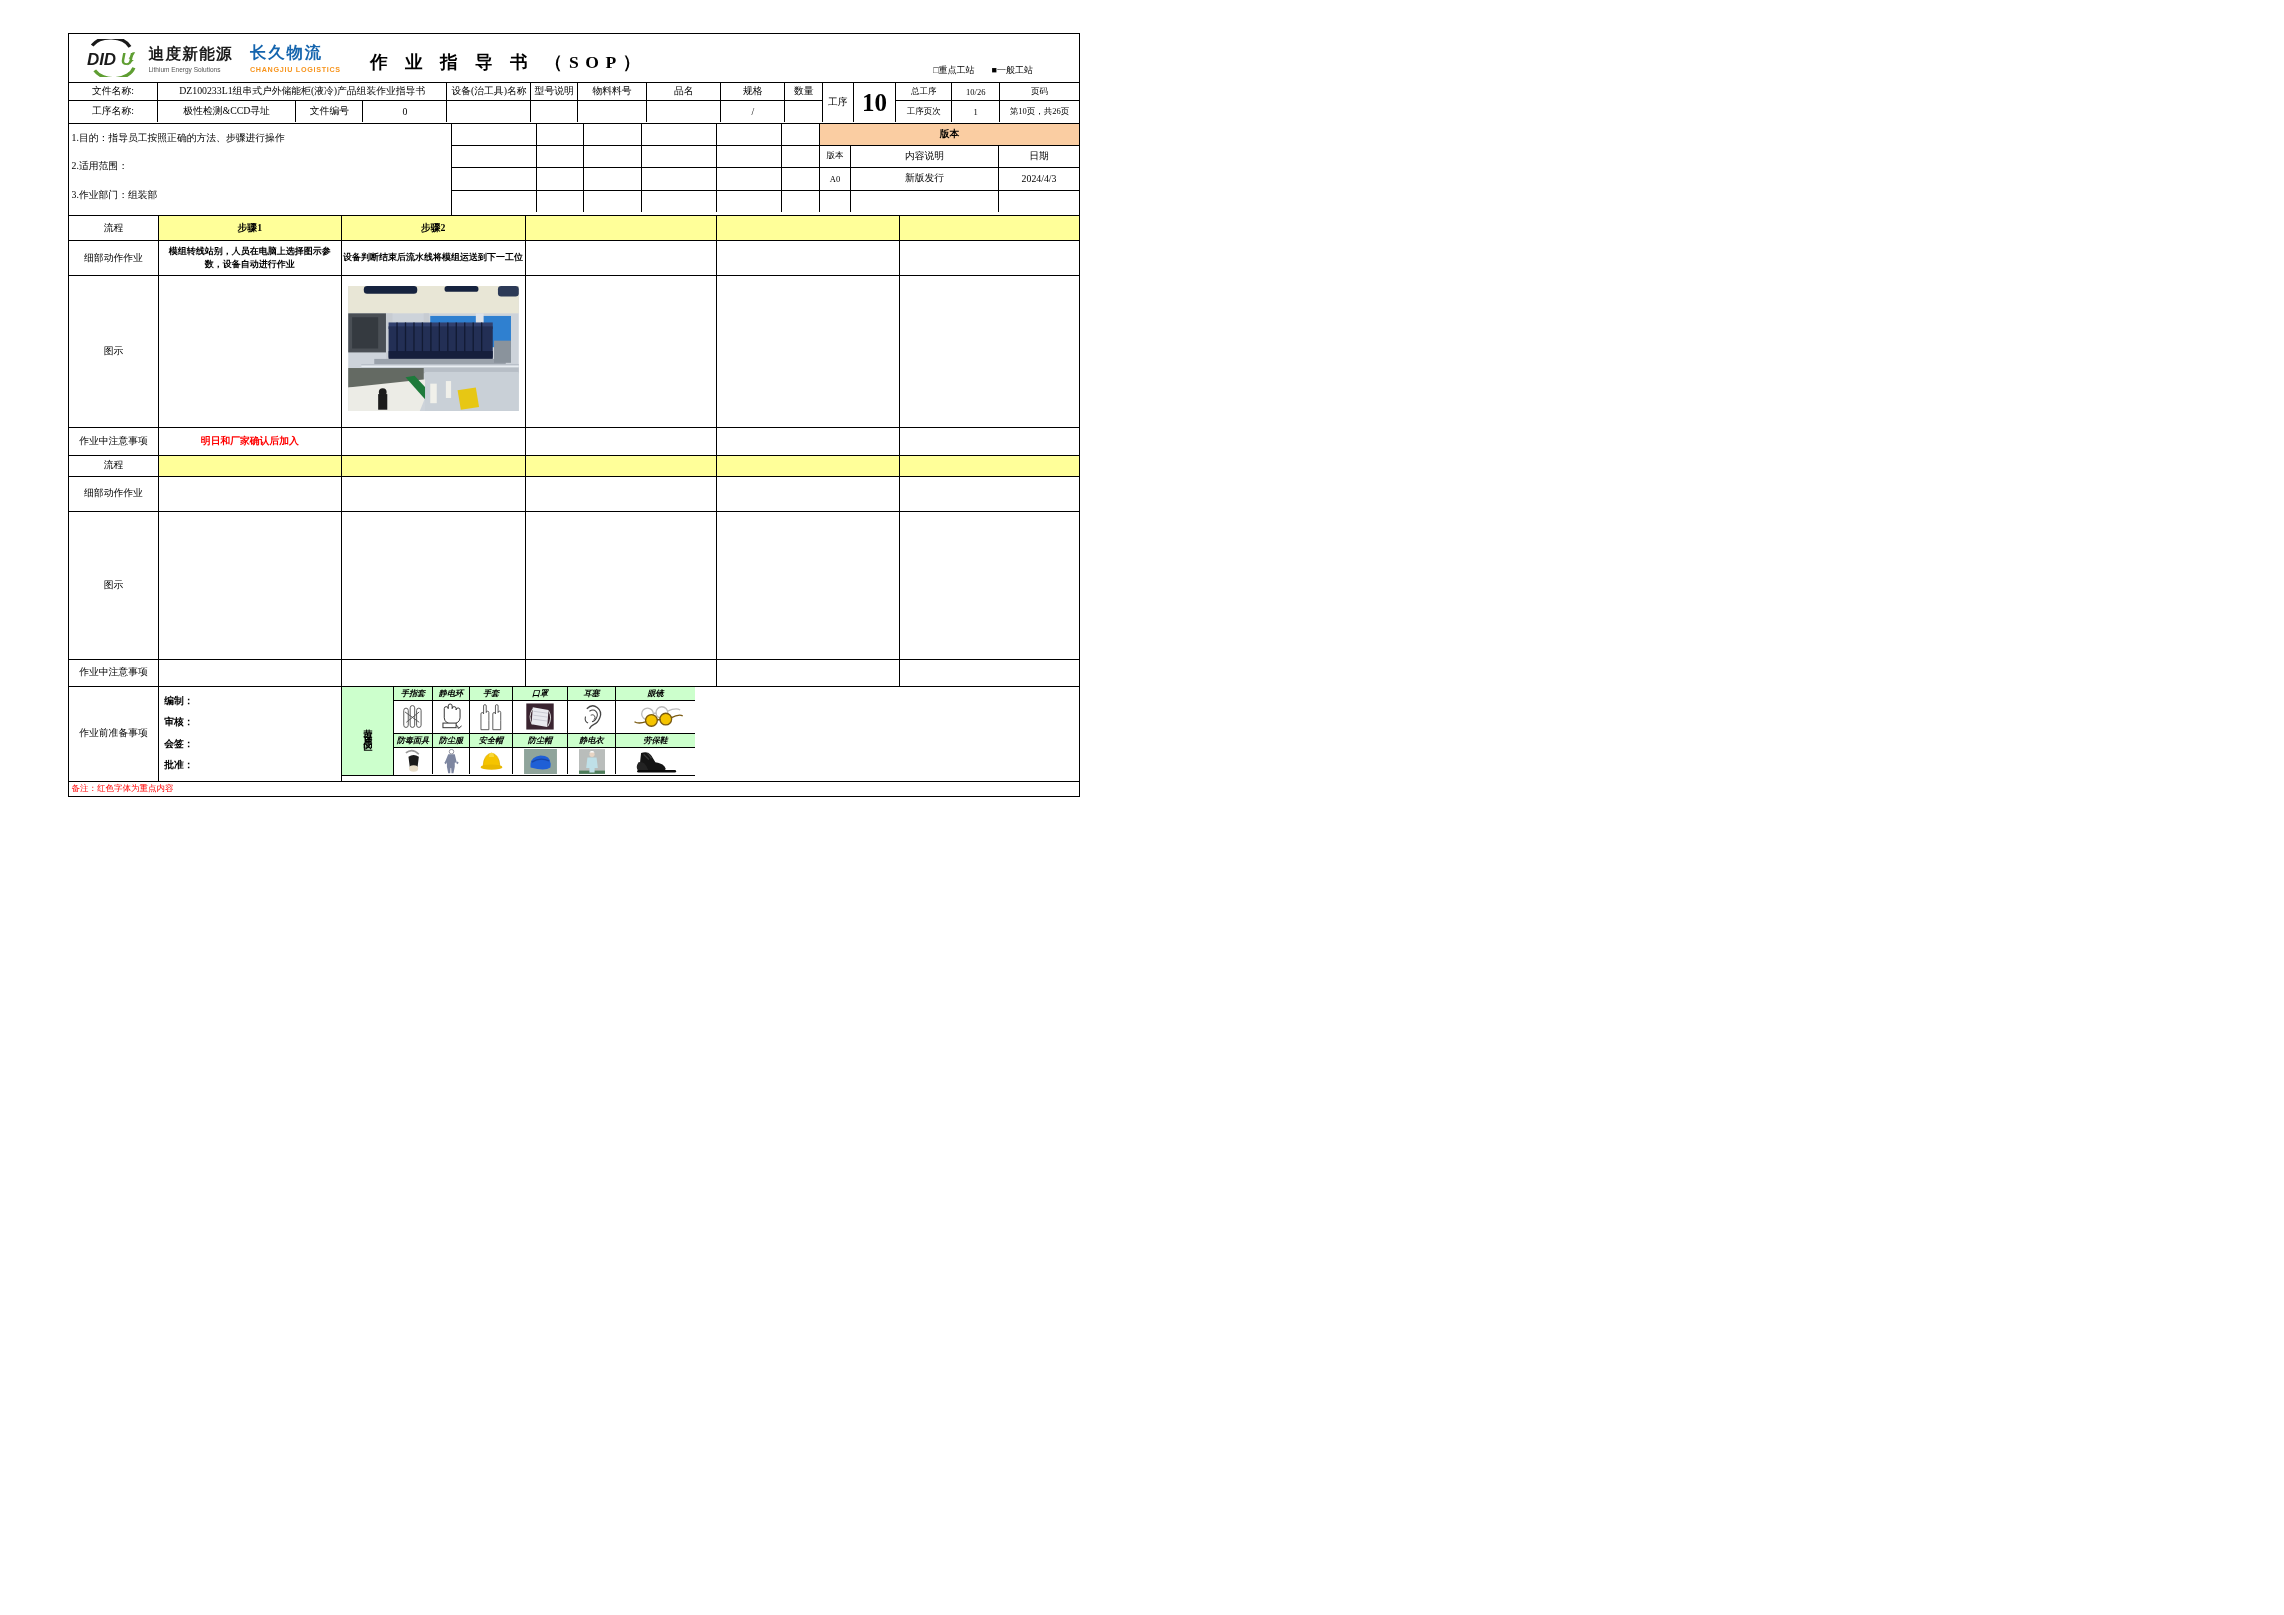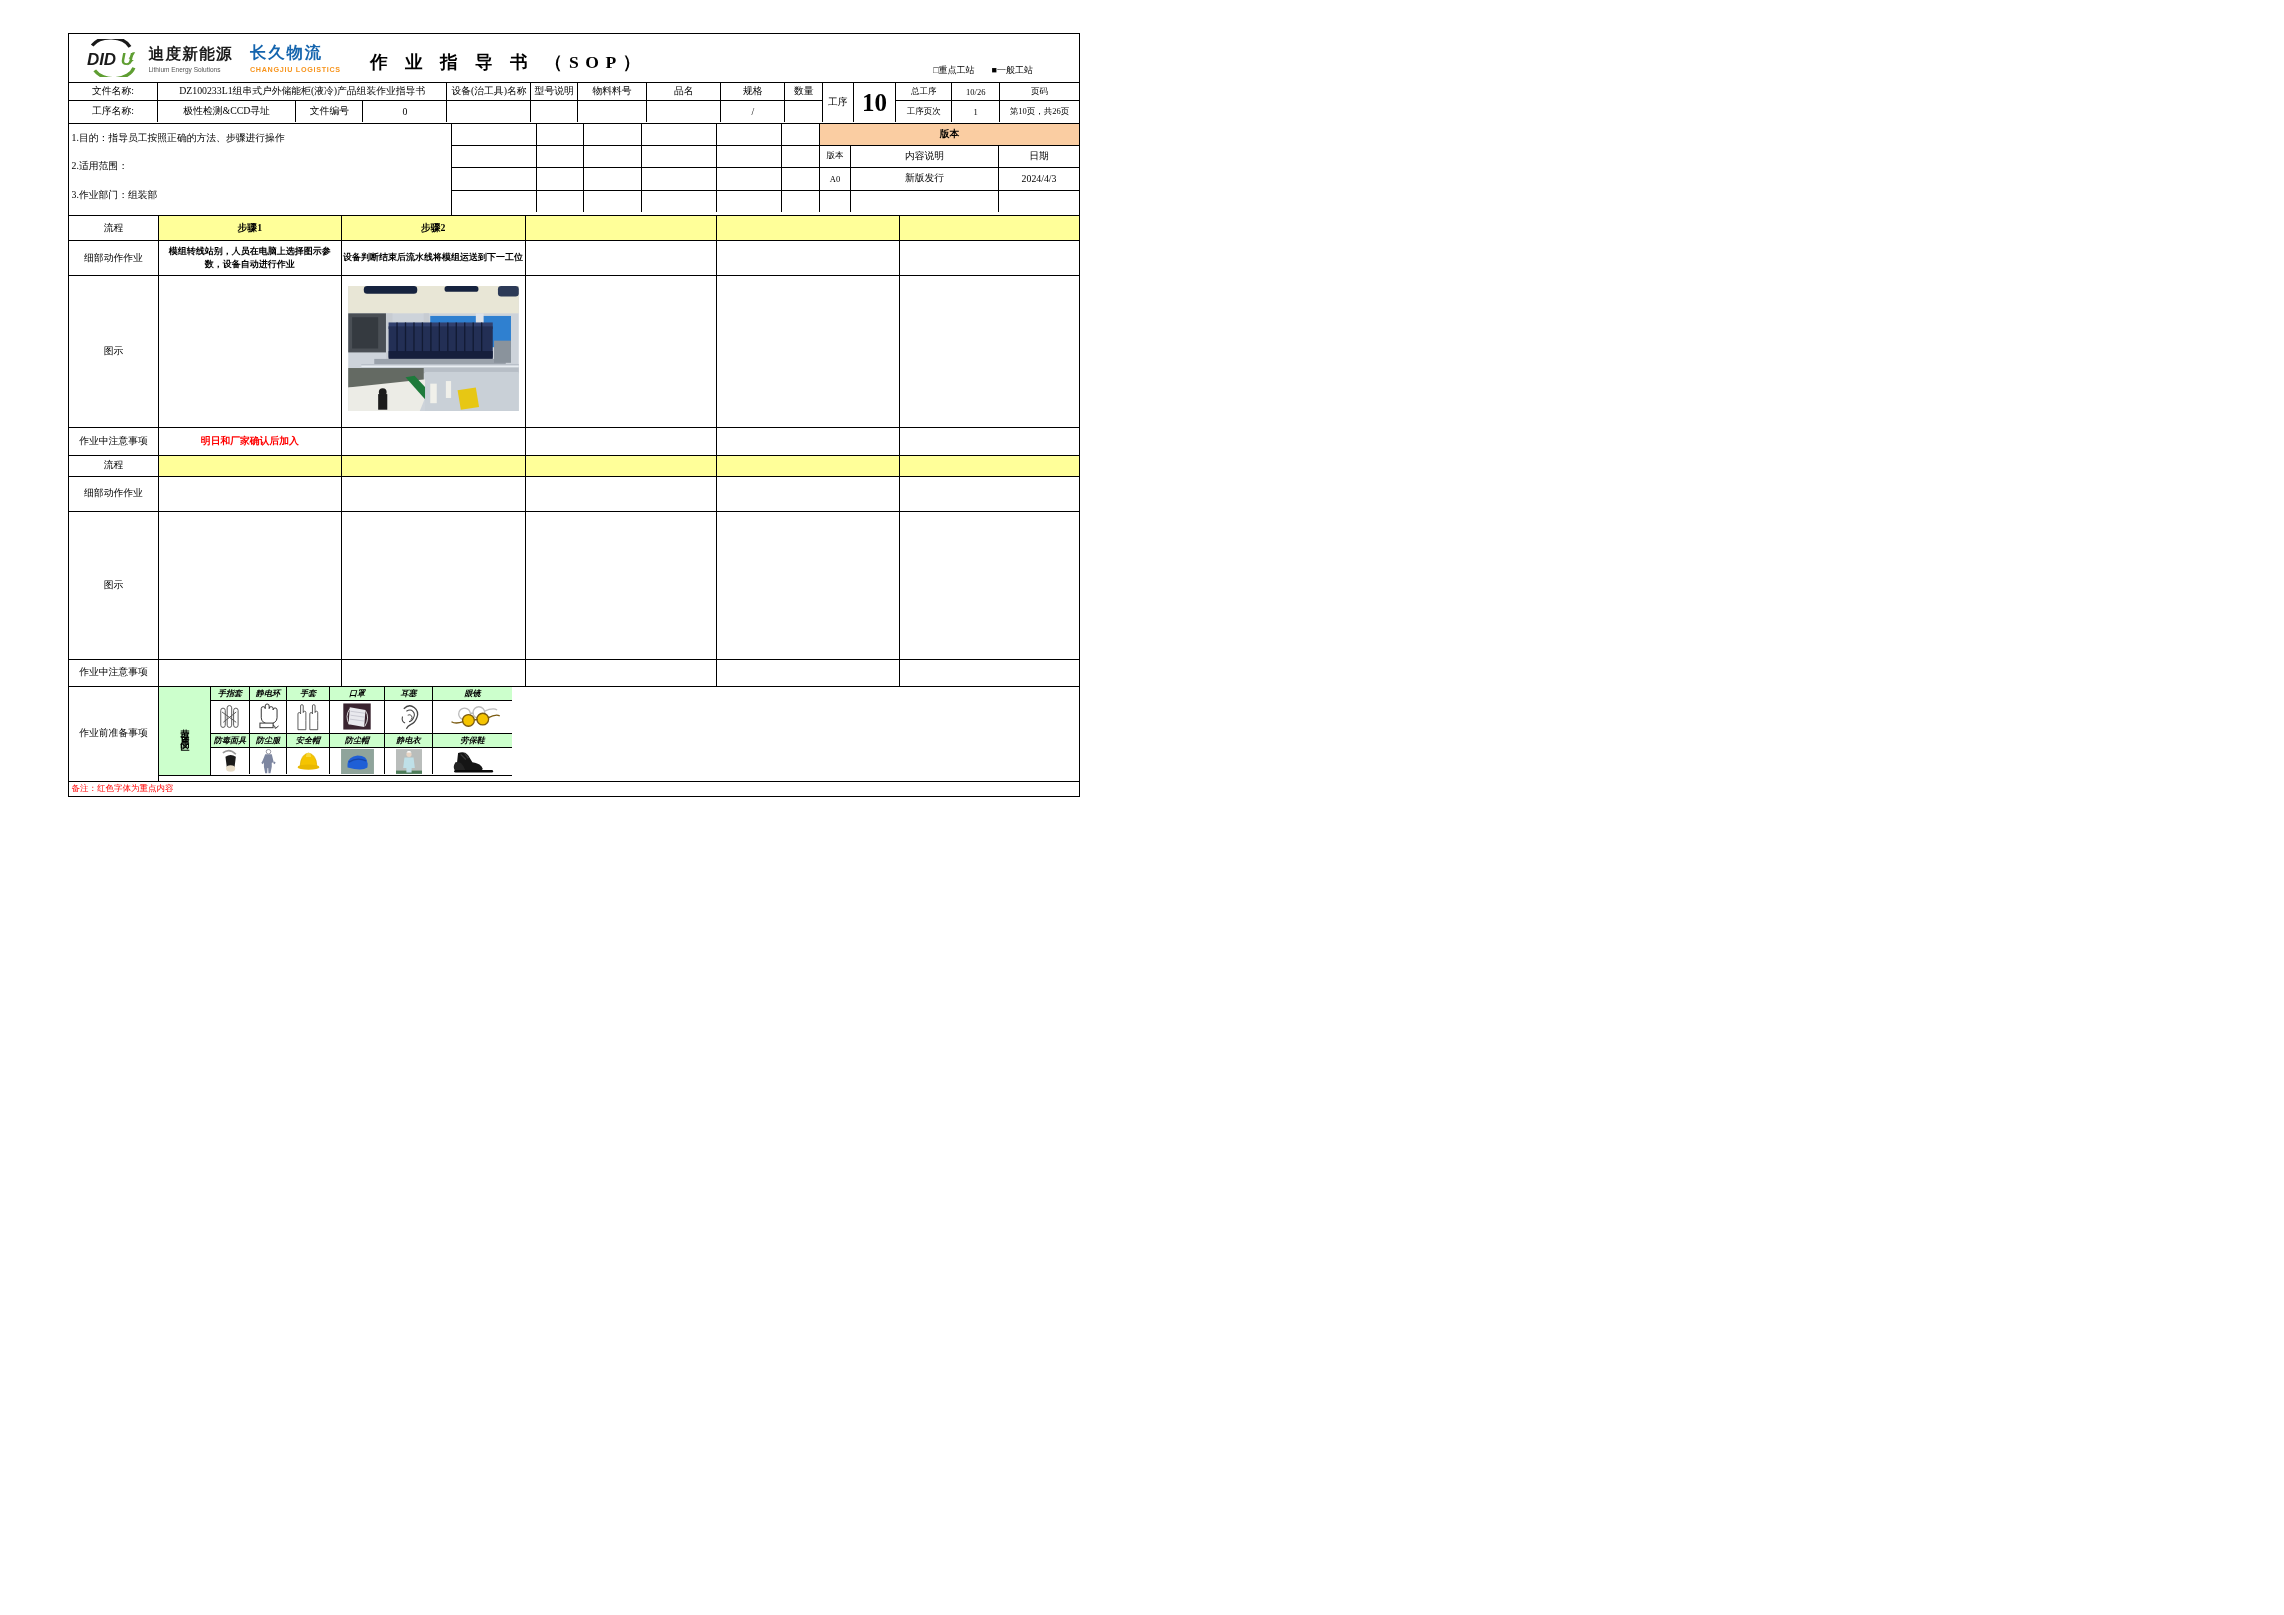--- a/index.html
+++ b/index.html
@@ -303,20 +303,26 @@
       <div class="c lab" style="width:90px">作业中注意事项</div>
       <div class="c" style="width:183px"></div>
       <div class="c" style="width:184px"></div>
       <div class="c" style="width:192px"></div>
       <div class="c" style="width:183px"></div>
       <div class="c nr" style="width:179px"></div>
     </div>
 
     <div class="r" style="height:94px">
       <div class="c lab" style="width:90px">作业前准备事项</div>
+      <div class="c signcell" style="width:183px">
+        <div>编制：</div>
+        <div>审核：</div>
+        <div>会签：</div>
+        <div>批准：</div>
+      </div>
       <div class="stackcol" style="width:353px">
         <div class="hrow sub" style="height:89px">
           <div class="c grn vertxt" style="width:52px">劳保用品区</div>
           <div class="stackcol" style="width:301px">
             <div class="hrow sub" style="height:14.3px">
               <div class="c grn ppehdr" style="width:39px">手指套</div>
               <div class="c grn ppehdr" style="width:37px">静电环</div>
               <div class="c grn ppehdr" style="width:43px">手套</div>
               <div class="c grn ppehdr" style="width:55px">口罩</div>
               <div class="c grn ppehdr" style="width:48px">耳塞</div>

